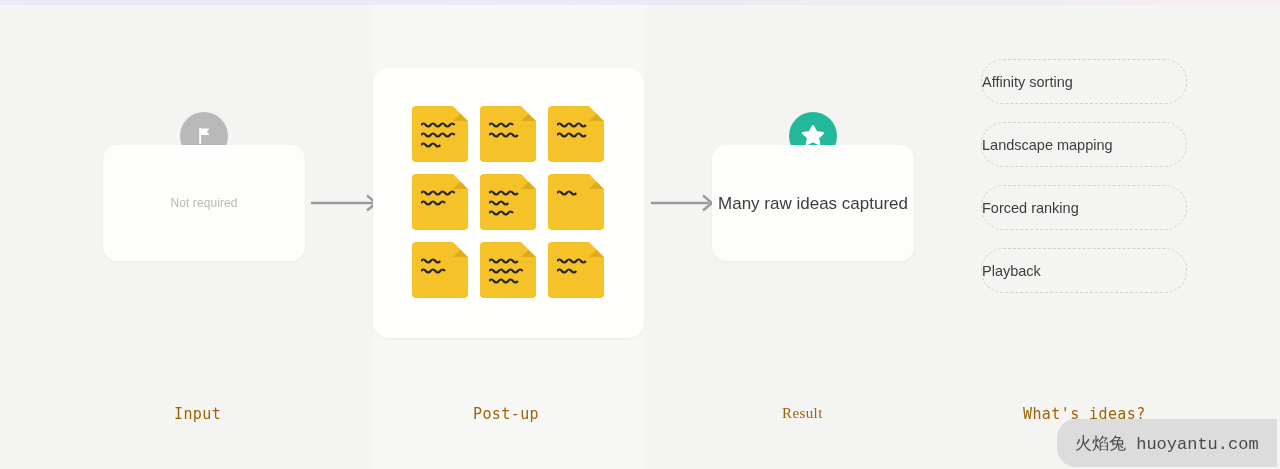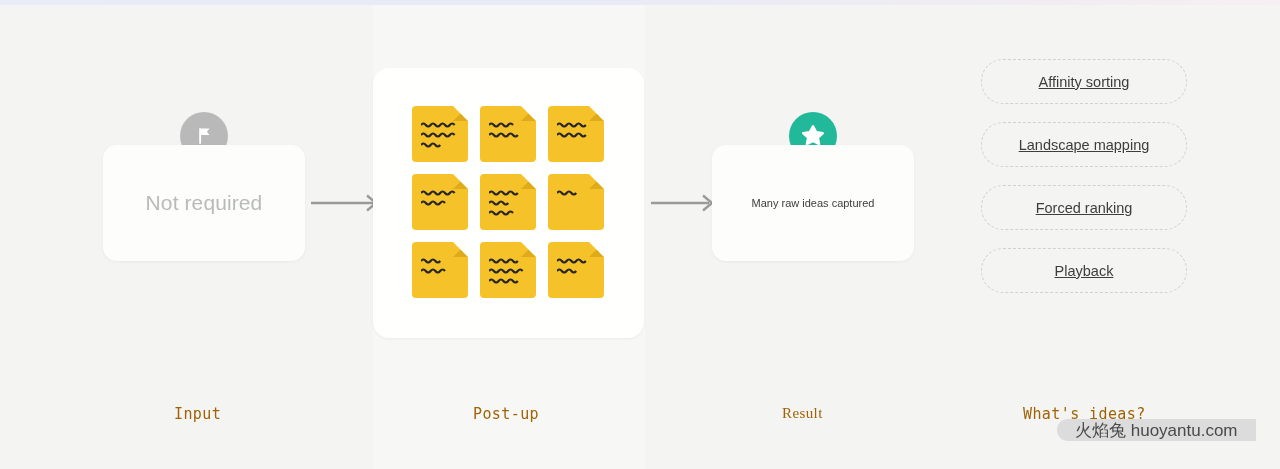--- a/index.html
+++ b/index.html
@@ -54,21 +54,21 @@
     left: 103px;
     top: 145px;
     width: 202px;
     height: 116px;
     display: flex;
     align-items: center;
     justify-content: center;
   }
   .input-card-text {
     color: #b9bbb8;
-    font-size: 21px;
+    font-size: 12px;
     letter-spacing: .1px;
   }
 
   .postup-card {
     left: 373px;
     top: 68px;
     width: 271px;
     height: 270px;
     background: #fffffd;
     border-radius: 16px;
@@ -79,21 +79,21 @@
     top: 145px;
     width: 202px;
     height: 116px;
     display: flex;
     align-items: center;
     justify-content: center;
     text-align: center;
   }
   .result-card-text {
     color: #3d3d3d;
-    font-size: 11px;
+    font-size: 17px;
     line-height: 21px;
   }
 
   
   .badge {
     position: absolute;
     width: 48px;
     height: 48px;
     border-radius: 50%;
     display: flex;
@@ -175,25 +175,24 @@
     top: 59px;
     width: 206px;
   }
   .pill {
     height: 43px;
     margin-bottom: 18px;
     border: 1.6px dashed #cfd2cd;
     border-radius: 22px;
     display: flex;
     align-items: center;
-    justify-content: center;
+    justify-content: flex-start;
     color: #3d3d3d;
     font-size: 14.5px;
     background: transparent;
-    text-decoration: underline;
   }
   .pill:last-child { margin-bottom: 0; }
 
   
   .axis-label {
     position: absolute;
     top: 405px;
     font-family: "DejaVu Sans Mono", "Liberation Mono", monospace;
     font-size: 15px;
     color: #a16207;
@@ -203,29 +202,30 @@
   .lbl-input   { left: 174px; }
   .lbl-postup  { left: 473px; }
   .lbl-result  { left: 782px; font-family: Liberation Serif, serif; }
   .lbl-next    { left: 1023px; }
 
   
   .watermark {
     position: absolute;
     left: 1057px;
     top: 419px;
-    height: 22px;
+    height: 48px;
     padding: 0 18px;
     border-radius: 19px 0 0 19px;
     background: #dcdcdc;
     display: flex;
     align-items: center;
     color: #4a4a4a;
     font-size: 17px;
     white-space: nowrap;
+    font-family: Liberation Mono, monospace;
   }
 </style>
 </head>
 <body>
 
 <div id="stage">
 
   <div class="top-strip"></div>
   <div class="band"></div>
 

